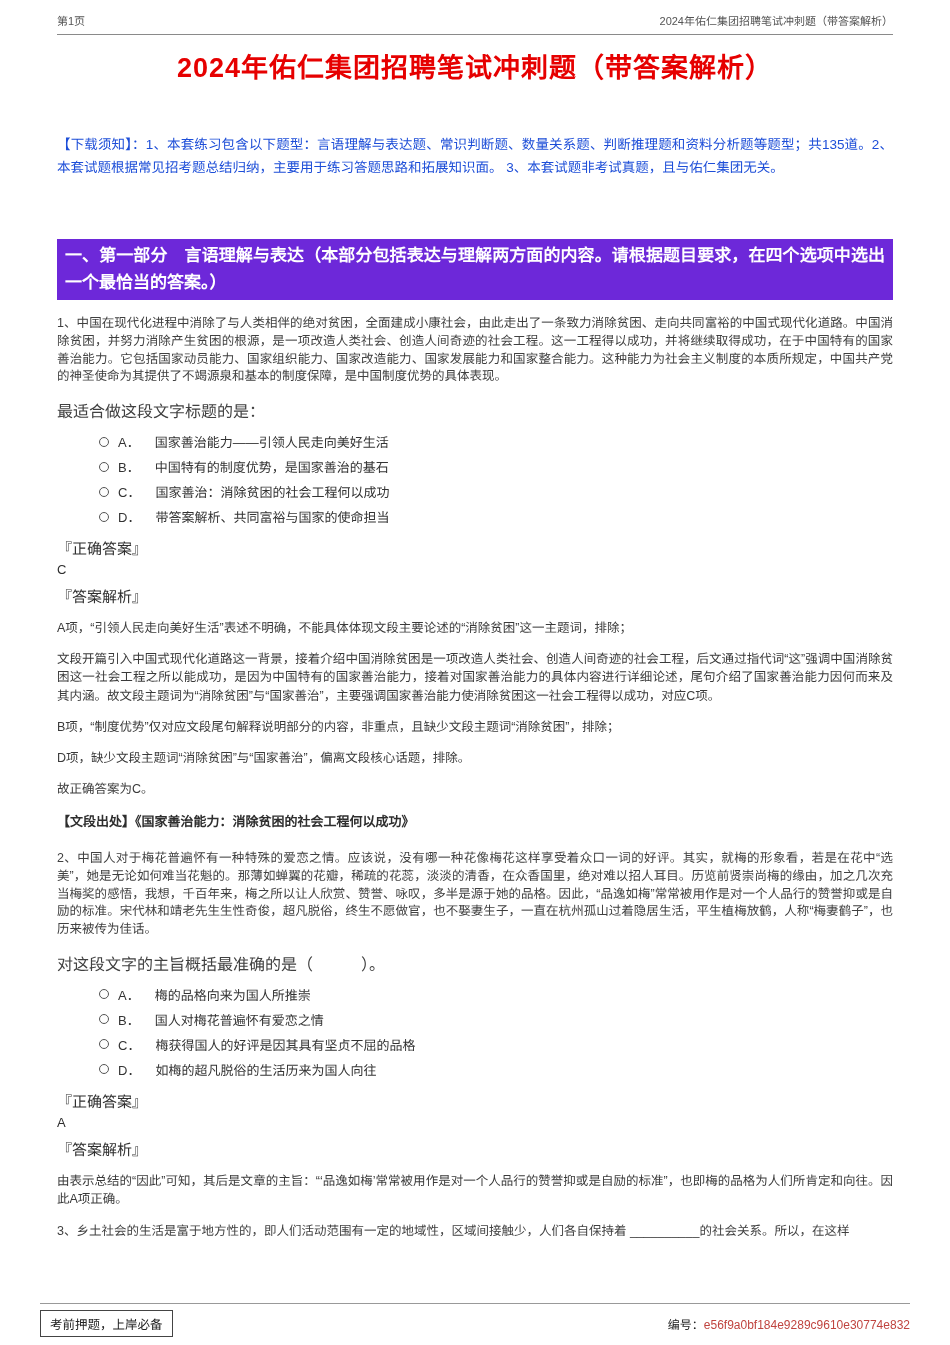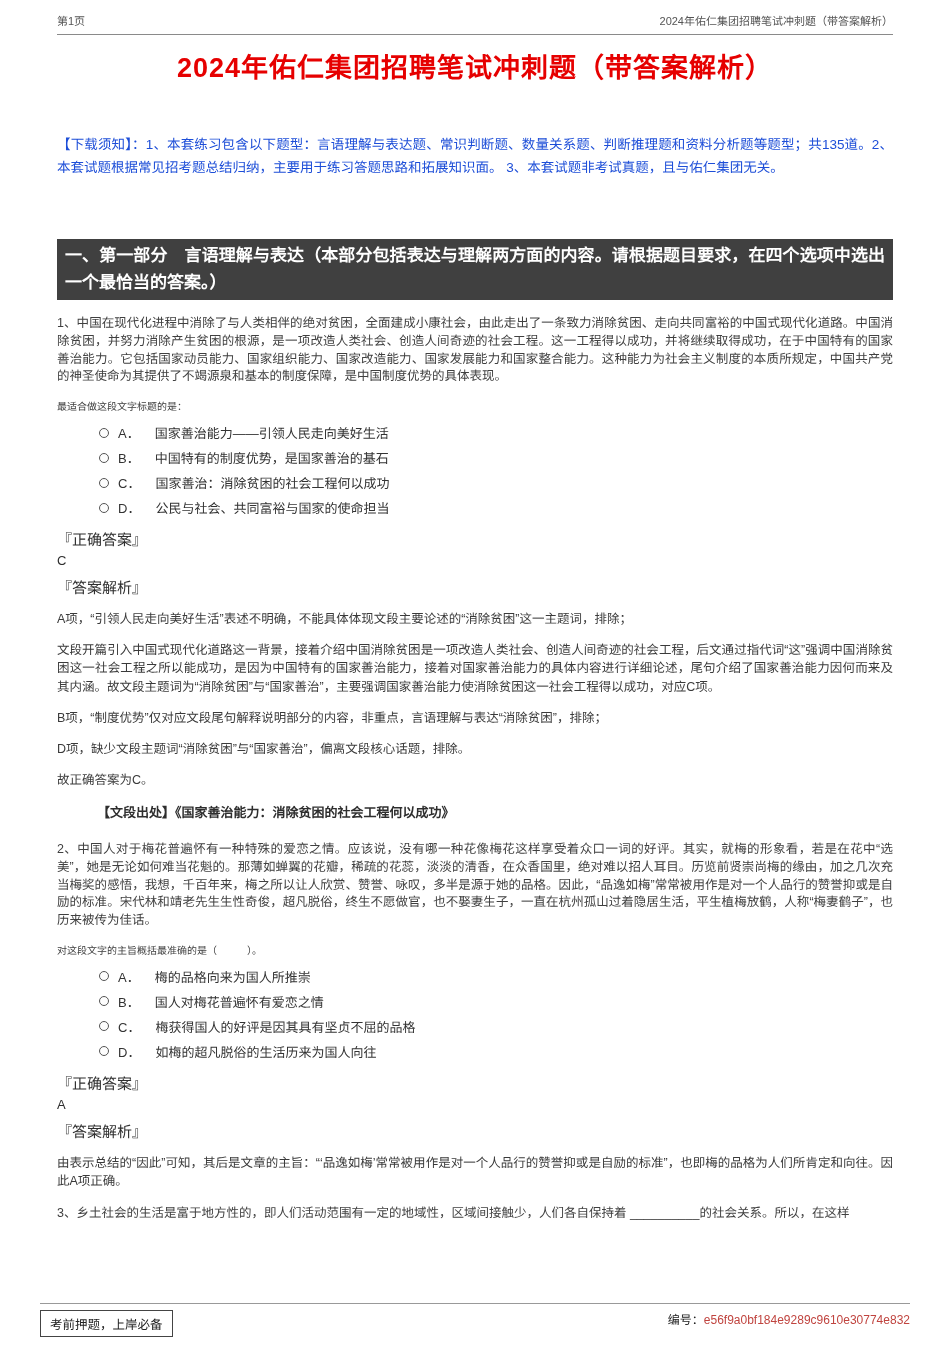--- a/index.html
+++ b/index.html
@@ -37,38 +37,38 @@
   }
   .notice {
     margin-top: 48px;
     font-size: 13.5px;
     line-height: 1.68;
     color: #1d4ed8;
     text-align: justify;
   }
   .section-heading {
     margin-top: 60px;
-    background: #404040;
+    background: #6d28d9;
     color: #ffffff;
     font-size: 17px;
     font-weight: 700;
     line-height: 1.55;
     padding: 4px 8px;
     text-align: justify;
   }
   .stem {
     margin-top: 15px;
     font-size: 12.5px;
     line-height: 1.42;
     color: #404040;
     text-align: justify;
   }
   .prompt {
     margin-top: 12px;
-    font-size: 10px;
+    font-size: 16px;
     color: #404040;
   }
   .options { margin: 7px 0 0 42px; }
   .option {
     display: flex;
     align-items: center;
     height: 25px;
     font-size: 13px;
     color: #333;
   }
@@ -85,29 +85,30 @@
   .opt-label { margin-right: 15px; }
   .meta-label { margin-top: 8px; font-size: 15px; color: #2e2e2e; }
   .answer-value { margin-top: 4px; font-size: 13px; color: #2e2e2e; }
   .analysis {
     margin-top: 13px;
     font-size: 12.5px;
     line-height: 1.45;
     color: #3a3a3a;
     text-align: justify;
   }
-  .source { margin-top: 13px; font-size: 13px; font-weight: 600; color: #2e2e2e; margin-left: 40px; }
+  .source { margin-top: 13px; font-size: 13px; font-weight: 600; color: #2e2e2e; }
   .question-gap { margin-top: 20px; }
   .page-footer {
     position: absolute;
     left: 40px;
     right: 40px;
     bottom: 8px;
     display: flex;
     justify-content: space-between;
+    align-items: center;
     border-top: 1px solid #999;
     padding-top: 6px;
     font-size: 12px;
     color: #222;
   }
   .footer-badge {
     border: 1px solid #444;
     padding: 3px 9px;
     font-size: 12.5px;
     color: #222;
@@ -146,29 +147,29 @@
         <span class="opt-text">中国特有的制度优势，是国家善治的基石</span>
       </div>
       <div class="option">
         <span class="radio"></span>
         <span class="opt-label">C．</span>
         <span class="opt-text">国家善治：消除贫困的社会工程何以成功</span>
       </div>
       <div class="option">
         <span class="radio"></span>
         <span class="opt-label">D．</span>
-        <span class="opt-text">公民与社会、共同富裕与国家的使命担当</span>
+        <span class="opt-text">带答案解析、共同富裕与国家的使命担当</span>
       </div>
     </div>
     <p class="meta-label">『正确答案』</p>
     <p class="answer-value">C</p>
     <p class="meta-label">『答案解析』</p>
     <p class="analysis">A项，“引领人民走向美好生活”表述不明确，不能具体体现文段主要论述的“消除贫困”这一主题词，排除；</p>
     <p class="analysis">文段开篇引入中国式现代化道路这一背景，接着介绍中国消除贫困是一项改造人类社会、创造人间奇迹的社会工程，后文通过指代词“这”强调中国消除贫困这一社会工程之所以能成功，是因为中国特有的国家善治能力，接着对国家善治能力的具体内容进行详细论述，尾句介绍了国家善治能力因何而来及其内涵。故文段主题词为“消除贫困”与“国家善治”，主要强调国家善治能力使消除贫困这一社会工程得以成功，对应C项。</p>
-    <p class="analysis">B项，“制度优势”仅对应文段尾句解释说明部分的内容，非重点，言语理解与表达“消除贫困”，排除；</p>
+    <p class="analysis">B项，“制度优势”仅对应文段尾句解释说明部分的内容，非重点，且缺少文段主题词“消除贫困”，排除；</p>
     <p class="analysis">D项，缺少文段主题词“消除贫困”与“国家善治”，偏离文段核心话题，排除。</p>
     <p class="analysis">故正确答案为C。</p>
     <p class="source">【文段出处】《国家善治能力：消除贫困的社会工程何以成功》</p>
   </section>
 
   <section class="question-gap">
     <p class="stem">2、中国人对于梅花普遍怀有一种特殊的爱恋之情。应该说，没有哪一种花像梅花这样享受着众口一词的好评。其实，就梅的形象看，若是在花中“选美”，她是无论如何难当花魁的。那薄如蝉翼的花瓣，稀疏的花蕊，淡淡的清香，在众香国里，绝对难以招人耳目。历览前贤崇尚梅的缘由，加之几次充当梅奖的感悟，我想，千百年来，梅之所以让人欣赏、赞誉、咏叹，多半是源于她的品格。因此，“品逸如梅”常常被用作是对一个人品行的赞誉抑或是自励的标准。宋代林和靖老先生生性奇俊，超凡脱俗，终生不愿做官，也不娶妻生子，一直在杭州孤山过着隐居生活，平生植梅放鹤，人称“梅妻鹤子”，也历来被传为佳话。</p>
     <p class="prompt">对这段文字的主旨概括最准确的是（　　　）。</p>
     <div class="options">
       <div class="option">

